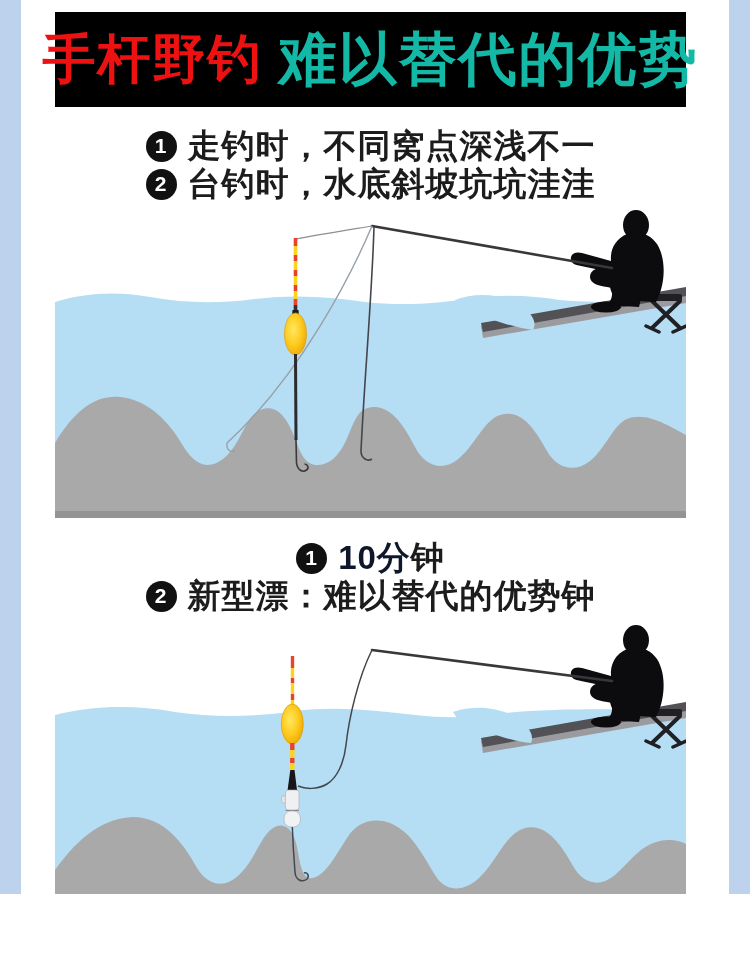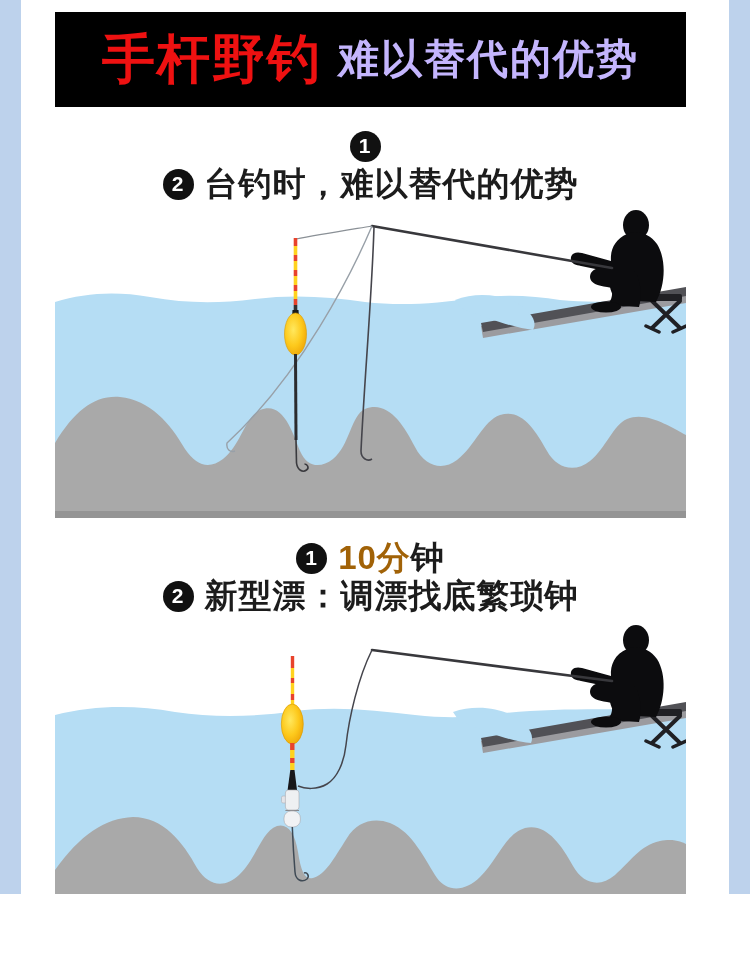--- a/index.html
+++ b/index.html
@@ -11,35 +11,35 @@
   .side-stripe{position:absolute;top:0;width:21px;height:966px;background:#bdd2ec;}
   .side-stripe.left{left:0;}
   .side-stripe.right{right:0;}
 
   .banner{
     position:absolute;left:55px;top:12px;width:631px;height:95px;
     background:#000000;display:flex;align-items:center;justify-content:center;
     white-space:nowrap;
   }
   .banner .accent{color:#ee1111;font-size:53px;font-weight:bold;letter-spacing:2px;}
-  .banner .main{color:#c4b5fd;font-size:41px;font-weight:bold;letter-spacing:2px;margin-left:16px;}
+  .banner .main{color:#14b8a6;font-size:58px;font-weight:bold;letter-spacing:2px;margin-left:16px;}
 
   .points{position:absolute;left:55px;width:631px;}
   .points.top{top:127px;}
   .points.bottom{top:539px;}
   .point-line{
     height:38px;display:flex;align-items:center;justify-content:center;
     font-size:33px;font-weight:bold;color:#1c1c1c;letter-spacing:1px;white-space:nowrap;
   }
   .num-badge{
     display:inline-flex;align-items:center;justify-content:center;
     width:31px;height:31px;border-radius:50%;background:#111111;color:#ffffff;
     font-size:21px;font-weight:bold;margin-right:11px;flex:0 0 auto;
   }
-  .hl{color:#a16207;}
+  .hl{color:#0f172a;}
 
   .scene{position:absolute;left:55px;}
   #scene1{top:205px;}
   #scene2{top:620px;}
 
   .bar-black{position:absolute;left:55px;top:937px;width:631px;height:22px;background:#000000;}
   .bar-orange{position:absolute;left:55px;top:959px;width:631px;height:7px;background:#f09d1c;}
 </style>
 </head>
 <body>
@@ -74,24 +74,25 @@
   <div class="side-stripe right"></div>
 
   <div class="banner">
     <span class="accent">手杆野钓</span>
     <span class="main">难以替代的优势</span>
   </div>
 
   <div class="points top">
     <div class="point-line">
       <span class="num-badge">1</span>
+      <span>走钓时，不同窝点深浅不一</span>
     </div>
     <div class="point-line">
       <span class="num-badge">2</span>
-      <span>台钓时，难以替代的优势</span>
+      <span>台钓时，水底斜坡坑坑洼洼</span>
     </div>
   </div>
 
   <svg id="scene1" class="scene" width="631" height="313" viewBox="0 0 631 313">
     <path fill="#b5ddf4" d="M0,97 C30,88 60,86 95,92 C130,98 160,99 200,94 C240,89 275,92 310,97 C345,101 380,99 420,93 C450,89 480,91 505,95 C545,99 580,95 631,92 L631,313 L0,313 Z"></path>
     <path fill="#a9a9a9" d="M0,238 C20,205 40,190 65,192 C95,195 115,218 130,244 C142,262 155,264 168,254 C186,240 190,212 205,205 C228,195 238,228 245,246 C252,262 265,264 278,254 C295,240 296,210 310,204 C332,195 348,218 360,242 C370,262 388,266 402,255 C420,241 428,216 445,210 C466,203 480,224 492,246 C502,264 520,268 535,256 C551,243 558,220 572,214 C592,206 615,222 631,230 L631,313 L0,313 Z"></path>
     <rect x="0" y="306" width="631" height="7" fill="#949494"></rect>
     <use href="#dock-angler"></use>
     <path fill="#b5ddf4" d="M400,95 C420,87 445,89 462,98 C475,106 483,116 478,125 C460,123 430,113 406,103 Z"></path>
     <line x1="557" y1="63" x2="317" y2="21" stroke="#38383c" stroke-width="2.6" stroke-linecap="round"></line>
@@ -121,21 +122,21 @@
   </svg>
 
   <div class="points bottom">
     <div class="point-line">
       <span class="num-badge">1</span>
       <span class="hl">10分</span>
       <span>钟</span>
     </div>
     <div class="point-line">
       <span class="num-badge">2</span>
-      <span>新型漂：调漂找底繁琐</span>
+      <span>新型漂：难以替代的优势</span>
       <span>钟</span>
     </div>
   </div>
 
   <svg id="scene2" class="scene" width="631" height="318" viewBox="0 0 631 318">
     <path fill="#b5ddf4" d="M0,95 C40,85 80,85 120,92 C160,98 200,97 240,91 C280,86 320,90 360,95 C395,99 425,97 450,93 C510,87 580,90 631,90 L631,318 L0,318 Z"></path>
     <path fill="#a9a9a9" d="M0,250 C25,215 50,198 78,197 C108,197 128,222 142,248 C154,267 170,268 184,255 C202,238 206,212 222,206 C232,203 240,212 243,232 C246,252 250,260 258,258 C270,255 278,240 292,218 C302,202 318,197 335,203 C358,212 370,240 382,258 C392,272 410,272 425,257 C443,240 450,214 470,208 C490,203 505,222 518,246 C528,264 545,268 560,255 C576,241 584,226 605,221 C618,218 628,222 631,224 L631,318 L0,318 Z"></path>
     <rect x="0" y="311" width="631" height="7" fill="#949494"></rect>
     <use href="#dock-angler"></use>
     <path fill="#b5ddf4" d="M398,92 C418,85 442,87 458,96 C472,104 480,114 476,123 C458,122 428,111 404,101 Z"></path>

